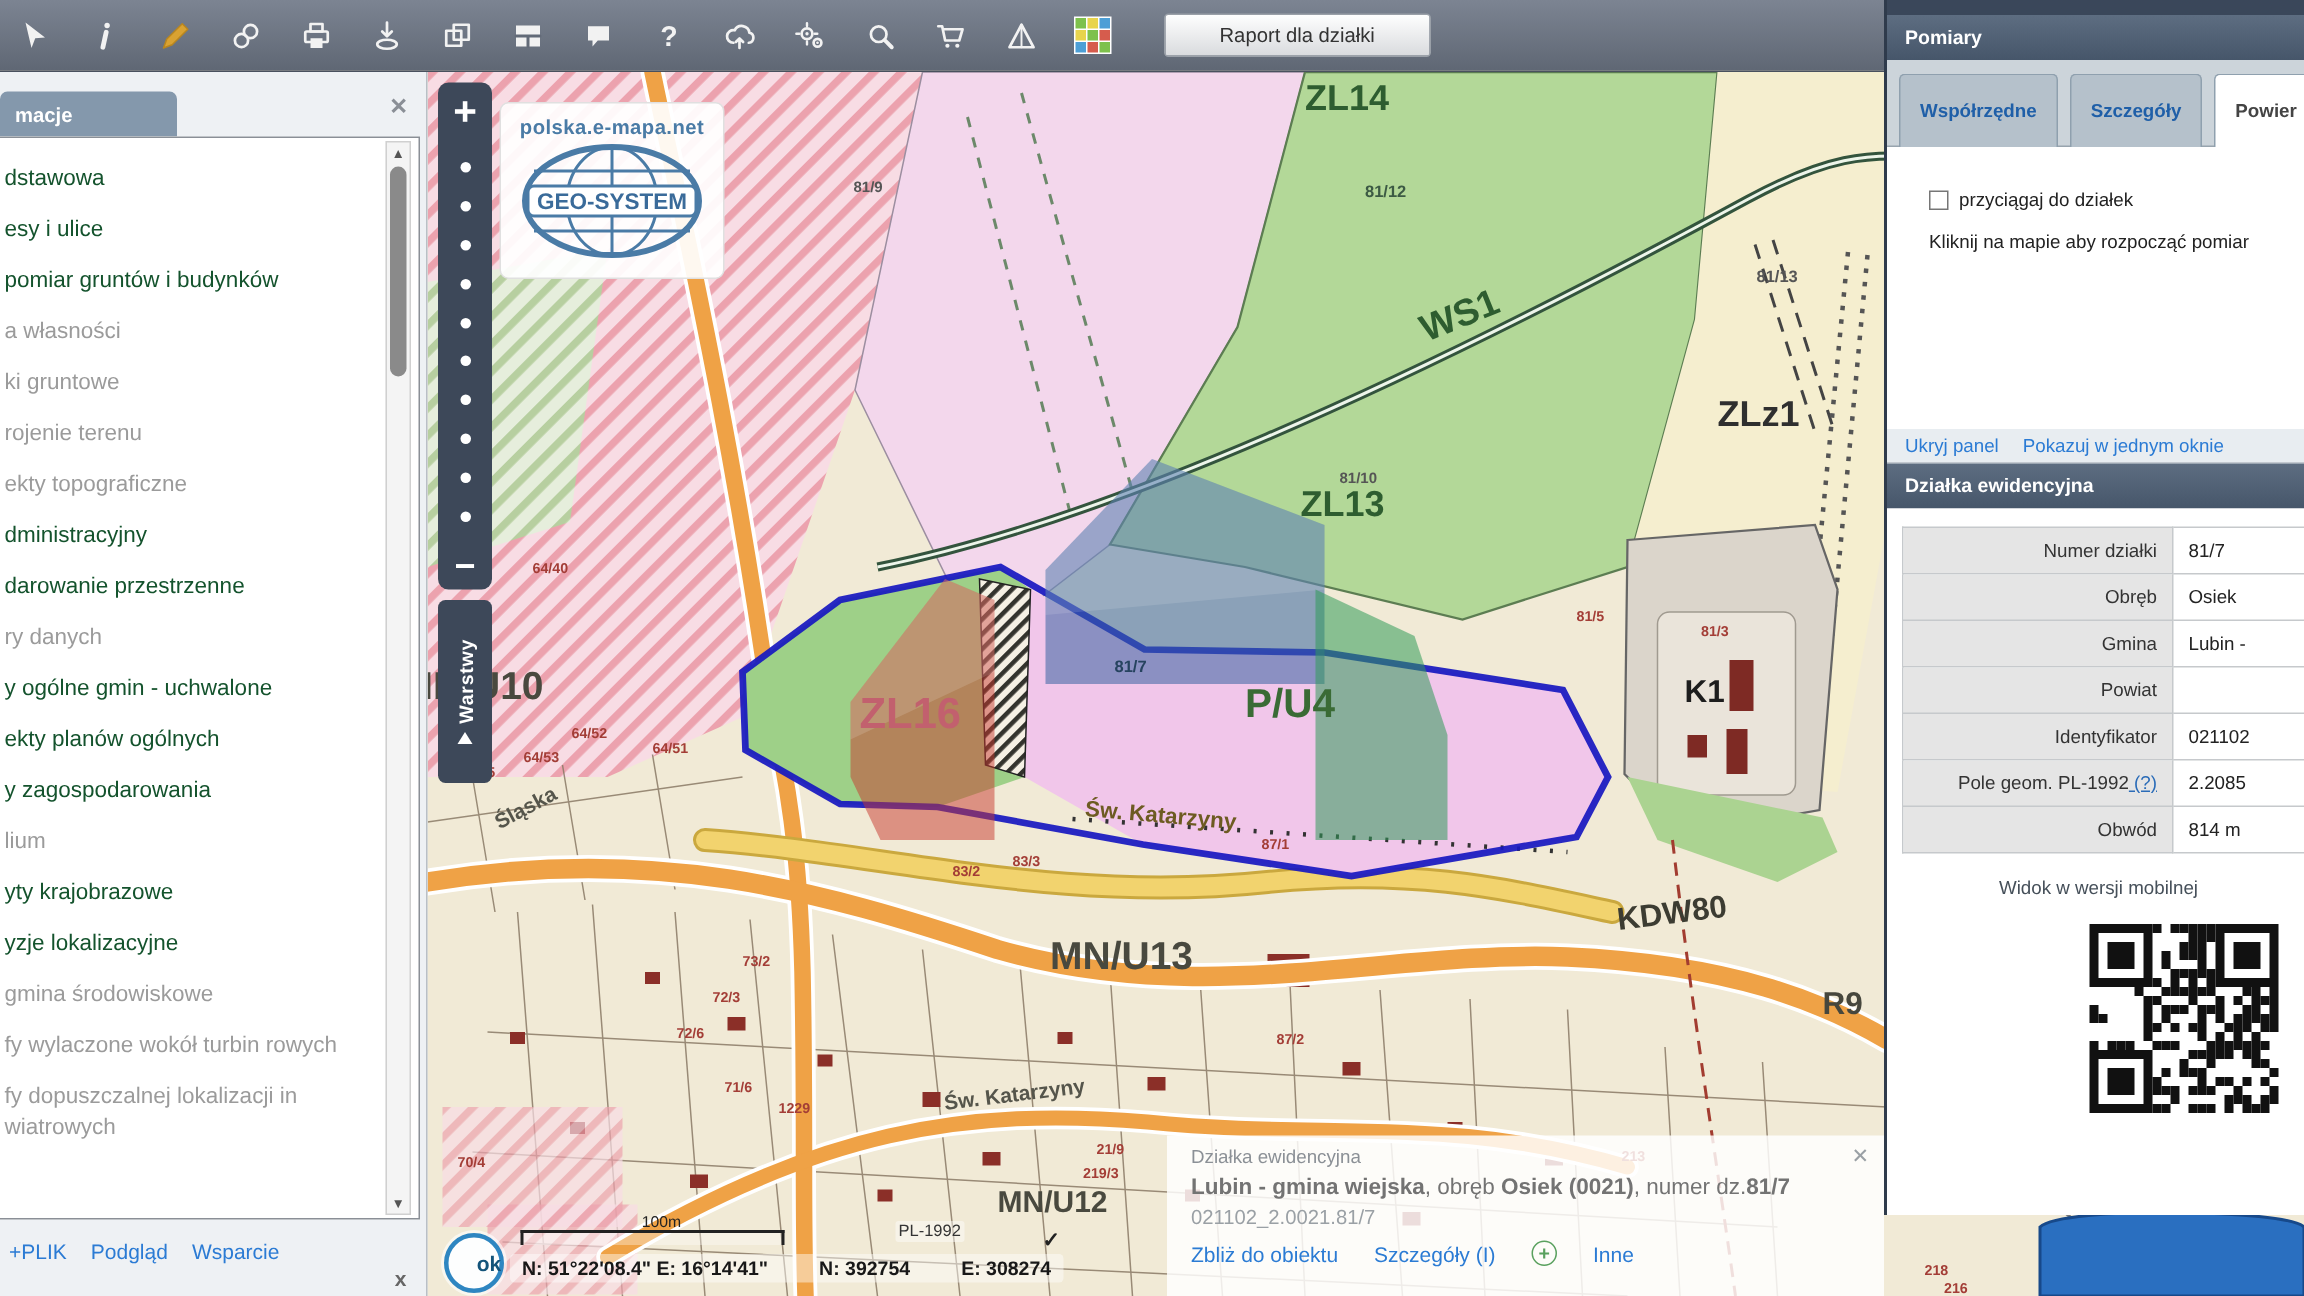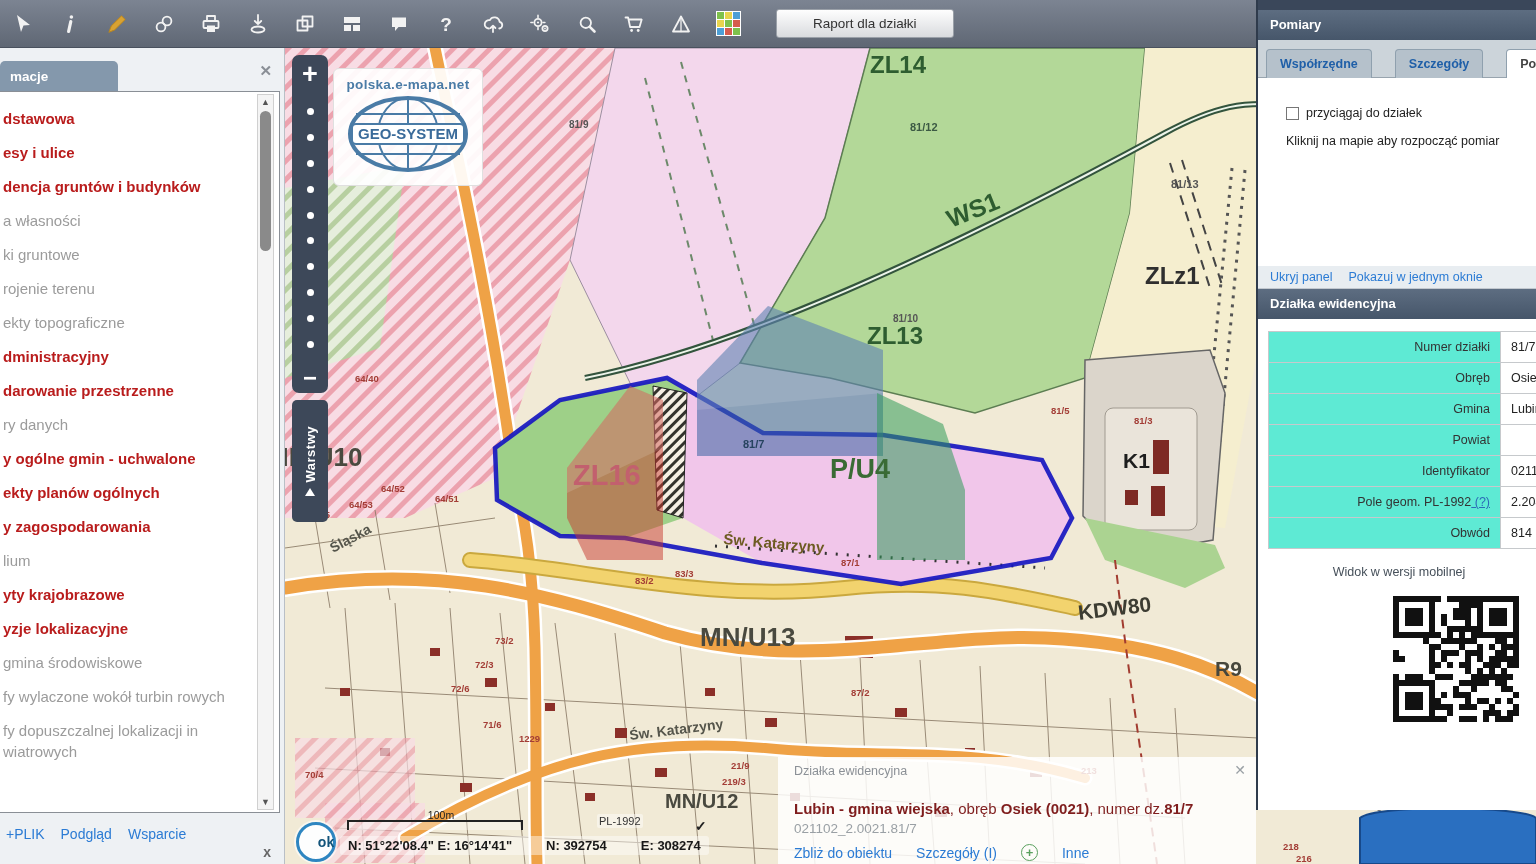--- a/index.html
+++ b/index.html
@@ -29,66 +29,66 @@
   .scalebar{position:absolute;left:62px;top:772px;width:176px;height:10px;border-left:2px solid #222;border-right:2px solid #222;border-top:2px solid #222;background:rgba(255,255,255,.35);}
   .scalebar .sc-label{position:absolute;left:12px;right:0;top:-13px;text-align:center;font-size:10.5px;color:#222;}
   .coords{position:absolute;left:55px;top:788px;display:flex;gap:34px;background:rgba(255,255,255,.45);padding:2px 8px;border-radius:3px;font-size:13px;font-weight:bold;color:#181818;white-space:nowrap;}
   .crs{position:absolute;left:312px;top:766px;font-size:11px;color:#333;background:rgba(255,255,255,.45);padding:1px 2px;border-radius:2px;}
   .crs-check{position:absolute;left:410px;top:770px;font-size:14px;font-weight:bold;color:#222;}
 
   
   .popup{position:absolute;left:493px;top:709px;width:478px;height:107px;background:rgba(255,255,255,.84);padding:7px 16px 0 16px;}
   .popup .ptitle{font-size:12.5px;color:#8b9096;}
   .popup .pclose{position:absolute;right:10px;top:5px;color:#9aa0a5;font-size:14px;cursor:pointer;}
-  .popup .pline{margin-top:22px;font-size:15px;color:#7f1d1d;white-space:nowrap;}
+  .popup .pline{margin-top:5px;font-size:15px;color:#737373;white-space:nowrap;}
   .popup .pline b{font-weight:bold;}
   .popup .pid{margin-top:4px;font-size:13.5px;color:#9aa0a5;}
   .popup .plinks{margin-top:8px;display:flex;align-items:center;gap:24px;font-size:14px;}
   .popup .plinks a{color:#2b7bd4;text-decoration:none;cursor:pointer;}
   .plus-ico{width:17px;height:17px;border-radius:50%;border:1.5px solid #59a05e;color:#59a05e;font-size:13px;line-height:15px;text-align:center;font-weight:bold;}
 
   
   .toolbar{position:absolute;left:0;top:0;width:1256px;height:48px;background:linear-gradient(#7c8492,#5f6774);border-bottom:1px solid #49515e;display:flex;align-items:center;padding-left:10px;gap:21px;z-index:30;}
   .tb-icon{width:26px;height:26px;display:inline-flex;align-items:center;justify-content:center;cursor:pointer;flex:0 0 auto;}
   .tb-icon svg{width:24px;height:24px;}
   .legend-grid{display:grid;grid-template-columns:repeat(3,7px);grid-template-rows:repeat(3,7px);gap:1px;background:#fff;padding:1px;}
   .report-btn{margin-left:14px;padding:6px 36px;background:linear-gradient(#fefefe,#d9dbde);border:1px solid #9aa0a8;border-radius:3px;font-size:13.5px;color:#333;cursor:pointer;white-space:nowrap;}
 
   
   .sidebar{position:absolute;left:0;top:48px;width:285px;height:816px;background:#eef1f4;z-index:25;border-right:1px solid #b9bfc6;}
   .side-tab{position:absolute;left:0;top:13px;width:118px;height:30px;background:#8498ac;border-radius:5px 5px 0 0;color:#fff;font-size:13.5px;font-weight:bold;display:flex;align-items:center;padding-left:10px;}
   .side-close{position:absolute;right:12px;top:14px;color:#8a8f96;font-size:15px;font-weight:bold;cursor:pointer;}
   .side-list{position:absolute;left:-2px;top:43px;width:282px;height:722px;background:#fff;border:1px solid #8a8f96;overflow:hidden;padding:16px 26px 10px 4px;}
   .side-list ul{list-style:none;margin:0;padding:0;}
-  .side-list li{font-size:15px;color:#b91c1c;font-weight:700;margin-bottom:13px;line-height:21px;cursor:pointer;}
+  .side-list li{font-size:15px;color:#14532d;font-weight:400;margin-bottom:13px;line-height:21px;cursor:pointer;}
   .side-list li.dis{color:#9b9b9b;font-weight:normal;}
   .side-scroll{position:absolute;right:5px;top:2px;bottom:2px;width:17px;background:#f4f4f4;border:1px solid #d0d0d0;}
   .side-scroll .arr{position:absolute;left:0;width:15px;text-align:center;font-size:9px;color:#555;cursor:pointer;}
   .side-scroll .thumb{position:absolute;left:2px;top:16px;width:11px;height:140px;background:#8a8a8a;border-radius:6px;cursor:pointer;}
   .side-footer{position:absolute;left:6px;bottom:22px;display:flex;gap:16px;font-size:14px;}
   .side-footer a{color:#2b7bd4;text-decoration:none;cursor:pointer;}
   .side-x{position:absolute;right:13px;bottom:4px;color:#666;font-size:14px;font-weight:bold;cursor:pointer;}
 
   
   .right-col{position:absolute;left:1256px;top:0;width:280px;height:810px;background:#fff;border-left:2px solid #2f3b4c;z-index:40;overflow:hidden;}
   .rc-topstrip{height:10px;background:#3a475a;}
   .panel-hdr{height:30px;background:linear-gradient(#5d6d81,#46566a);color:#fff;font-size:13px;font-weight:bold;line-height:30px;padding-left:12px;}
   .tabs-row{background:#ccd4da;padding:8px 0 0 8px;border-bottom:1px solid #98a4ae;white-space:nowrap;}
-  .tab{display:inline-block;padding:7px 13px;font-size:12.5px;font-weight:bold;color:#1f5fa8;background:#b5c1cb;border:1px solid #8fa0ae;border-bottom:none;border-radius:4px 4px 0 0;margin-right:23px;cursor:pointer;position:relative;top:1px;}
+  .tab{display:inline-block;padding:17px 13px;font-size:12.5px;font-weight:bold;color:#1f5fa8;background:#b5c1cb;border:1px solid #8fa0ae;border-bottom:none;border-radius:4px 4px 0 0;margin-right:8px;cursor:pointer;position:relative;top:1px;}
   .tab.active{background:#fff;color:#444;}
   .measure-body{background:#fff;height:188px;padding:28px;}
   .cb-row{display:flex;align-items:center;gap:7px;font-size:12.5px;color:#222;}
   .cb-box{width:13px;height:13px;border:1px solid #767676;background:#fff;flex:0 0 auto;cursor:pointer;}
   .hint{margin-top:14px;font-size:12.5px;color:#222;white-space:nowrap;}
   .links-row{height:23px;background:#e8edf1;display:flex;gap:16px;align-items:center;padding-left:12px;font-size:12.5px;border-bottom:1px solid #c2c8cf;}
   .links-row a{color:#2b7bd4;text-decoration:none;cursor:pointer;white-space:nowrap;}
   .parcel-body{background:#fff;padding:12px 0 0 10px;}
   table.ptable{border-collapse:collapse;table-layout:fixed;width:300px;}
   .ptable td{border:1px solid #c6c9cc;height:31px;font-size:12.5px;padding:0 10px;white-space:nowrap;overflow:hidden;}
-  .ptable td.lab{background:#5eead4;color:#333;text-align:right;width:232px;}
+  .ptable td.lab{background:#e5e5e5;color:#333;text-align:right;width:180px;}
   .ptable td.val{background:#fff;color:#222;text-align:left;}
   .ptable .help{color:#2b6cb8;text-decoration:underline;}
   .mobile-link{margin-top:16px;text-align:center;font-size:12.5px;color:#46505a;cursor:pointer;width:262px;}
   .qr{display:block;margin:14px 0 0 122px;}
 </style>
 </head>
 <body>
 
 <div class="stage">
 
@@ -409,21 +409,21 @@
       <button class="report-btn">Raport dla działki</button>
     </div>
 
   <div class="sidebar">
     <div class="side-tab">macje</div>
     <div class="side-close">✕</div>
     <div class="side-list">
       <ul id="side-items">
           <li>dstawowa</li>
           <li>esy i ulice</li>
-          <li>dencja gruntów i budynków</li>
+          <li>pomiar gruntów i budynków</li>
           <li class="dis">a własności</li>
           <li class="dis">ki gruntowe</li>
           <li class="dis">rojenie terenu</li>
           <li class="dis">ekty topograficzne</li>
           <li>dministracyjny</li>
           <li>darowanie przestrzenne</li>
           <li class="dis">ry danych</li>
           <li>y ogólne gmin - uchwalone</li>
           <li>ekty planów ogólnych</li>
           <li>y zagospodarowania</li>

